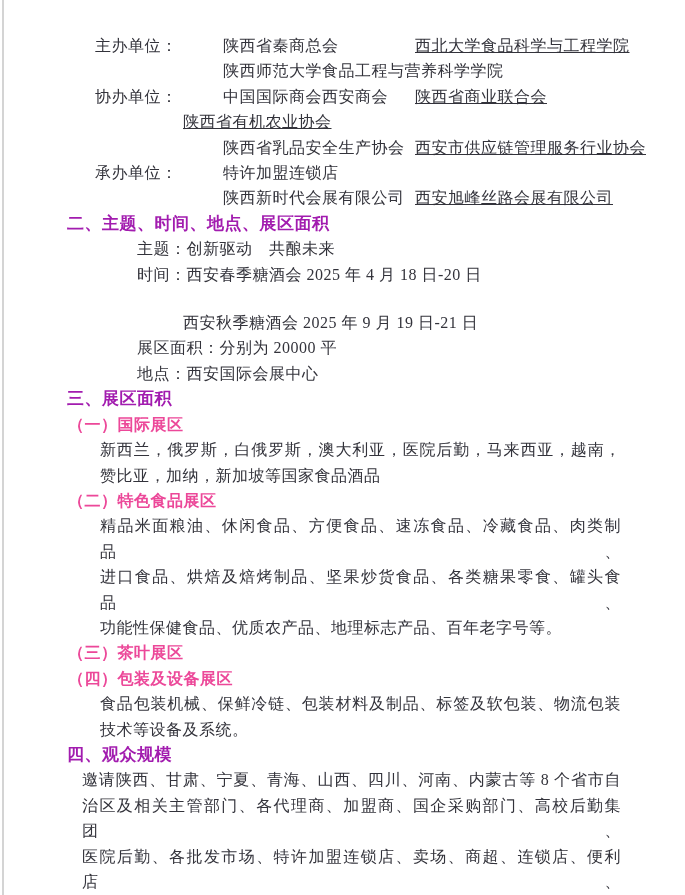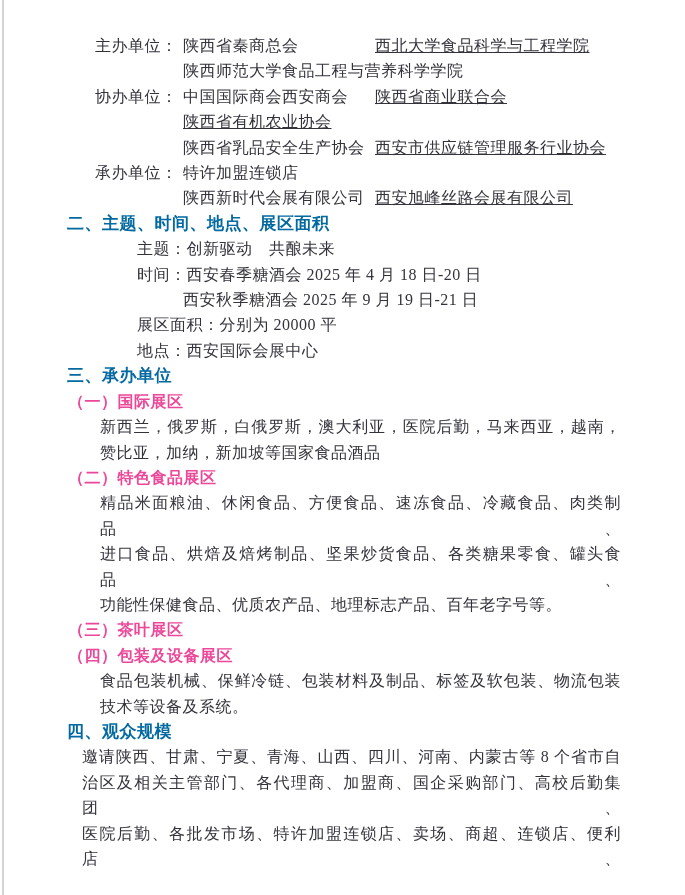--- a/index.html
+++ b/index.html
@@ -18,33 +18,33 @@
   .content {
     position: absolute; left: 67px; top: 33px;
     width: 555px;
     font-size: 16px; line-height: 25.4px;
     letter-spacing: 0.5px;
   }
 
   
   .org-line { display: flex; padding-left: 28px; }
   .org-label { flex: none; width: 88px; }
-  .org-col1 { flex: none; min-width: 192px; }
+  .org-col1 { flex: none; min-width: 192px; margin-left: 40px; }
   .org-col2 { flex: none; text-decoration: underline; }
 
   
   .h-num {
     font-family: "Liberation Sans", "DejaVu Sans", sans-serif;
-    font-weight: bold; font-size: 17px; color: #0369a1;
+    font-weight: bold; font-size: 17px; color: #a21caf;
     white-space: nowrap;
   }
 
   
   .s2-line { display: flex; padding-left: 70px; }
-  .s2-line.cont { padding-left: 116px; }
+  .s2-line.cont { padding-left: 116px; margin-top: 23px; }
   .s2-label { flex: none; }
   .s2-value { flex: none; }
 
   
   .sub-title { font-weight: bold; color: #ec4899; white-space: nowrap; padding-left: 1px; }
 
   
   .para-s3 { margin-left: 33px; width: 521px; }
   .para-s4 { margin-left: 15px; width: 539px; }
   .pline { text-align: justify; text-align-last: justify; }
@@ -111,21 +111,21 @@
     <div class="s2-line">
       <span class="s2-label">展区面积：</span>
         <span class="s2-value">分别为 20000 平</span>
     </div>
     <div class="s2-line">
       <span class="s2-label">地点：</span>
         <span class="s2-value">西安国际会展中心</span>
     </div>
   </div>
 
-  <div class="h-num">三、承办单位</div>
+  <div class="h-num">三、展区面积</div>
 
   <div class="sub-title">（一）国际展区</div>
   <div class="para-s3">
     <div class="pline">新西兰，俄罗斯，白俄罗斯，澳大利亚，医院后勤，马来西亚，越南，</div>
     <div class="plast">赞比亚，加纳，新加坡等国家食品酒品</div>
   </div>
 
   <div class="sub-title">（二）特色食品展区</div>
   <div class="para-s3">
     <div class="pline">精品米面粮油、休闲食品、方便食品、速冻食品、冷藏食品、肉类制品、</div>

